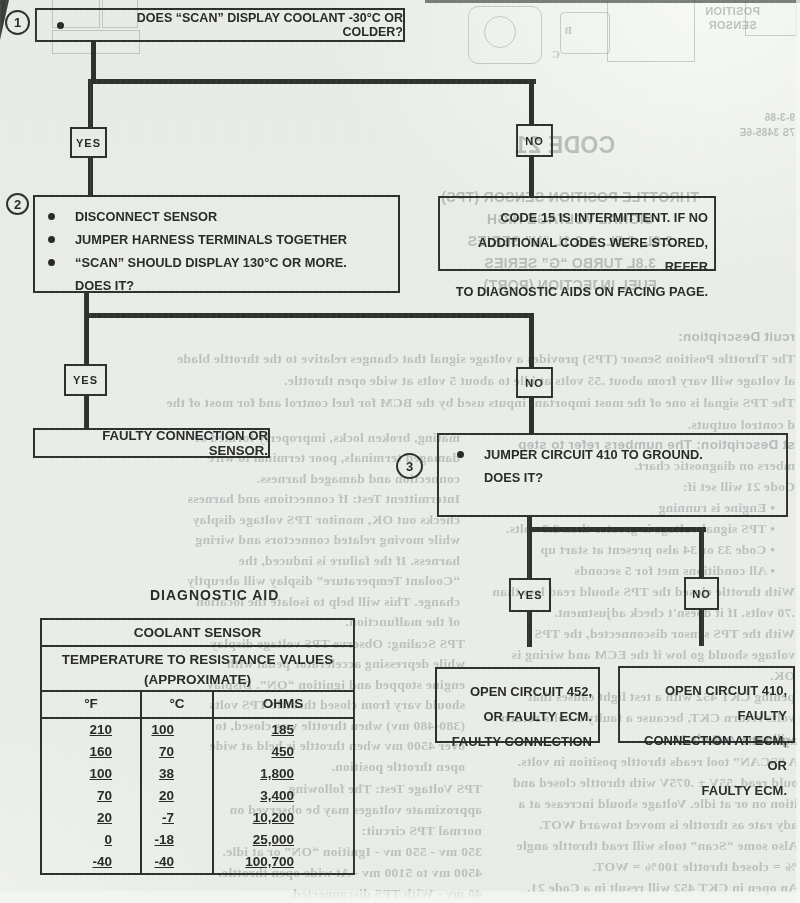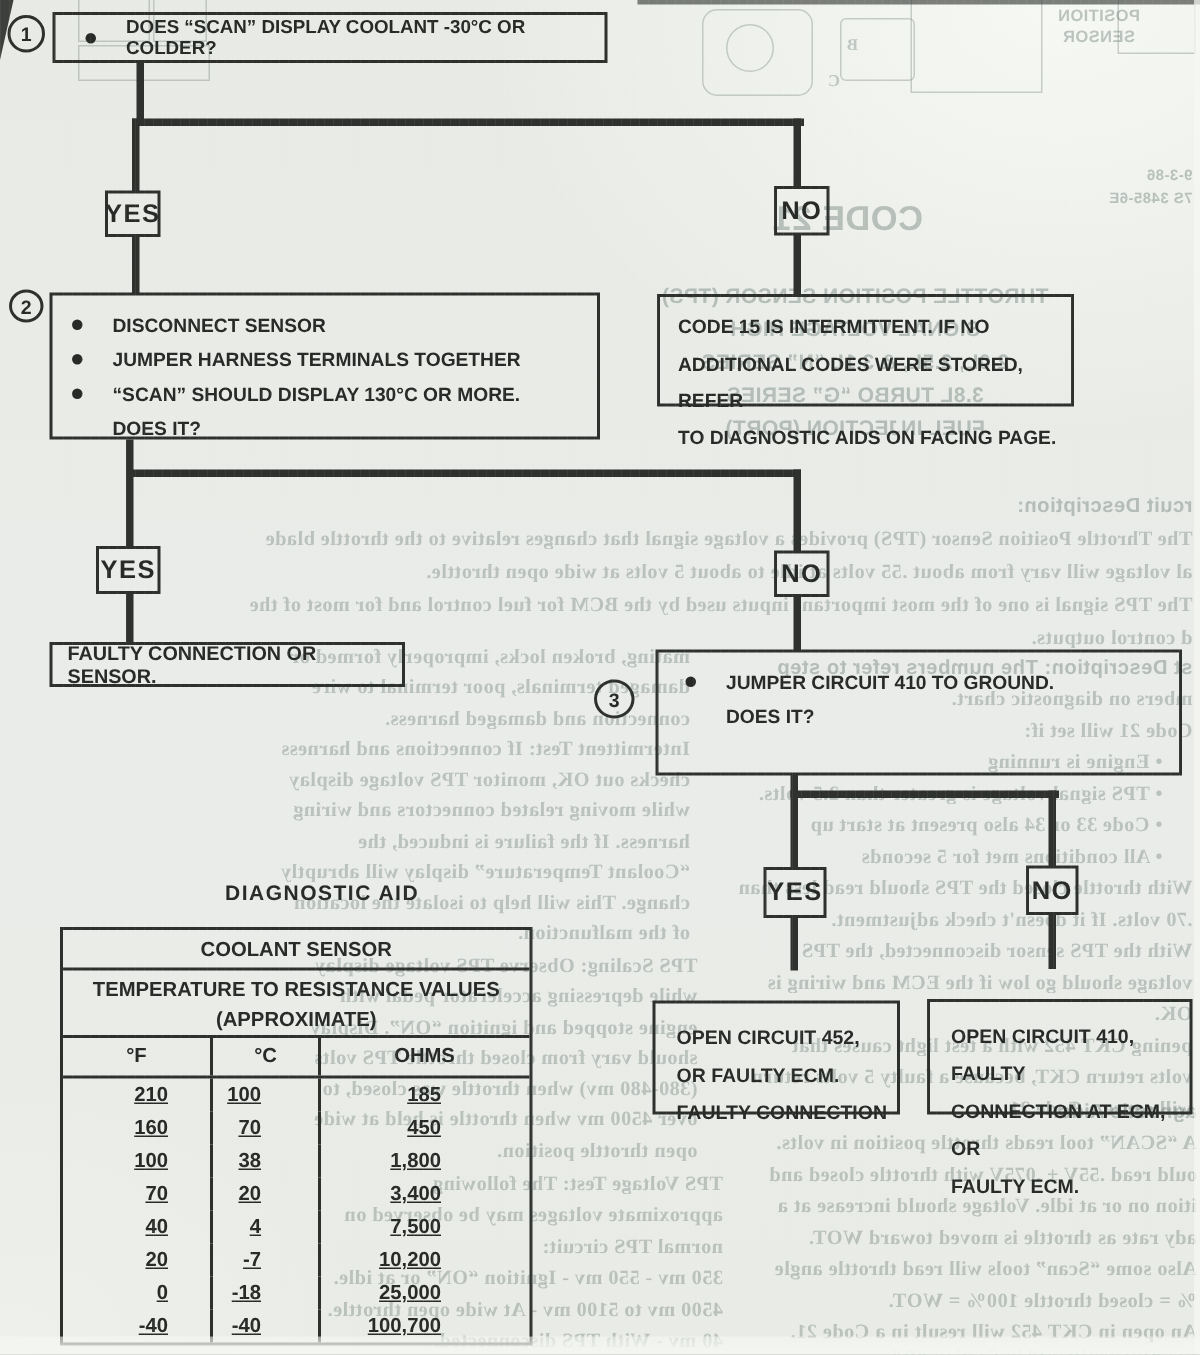--- a/index.html
+++ b/index.html
@@ -22,22 +22,22 @@
   .bshape{position:absolute;border:1.5px solid rgba(131,143,140,.4);}
   
   .artifact{position:absolute;z-index:5;pointer-events:none;}
   .top-scan-line{left:425px;top:0;width:375px;height:2.5px;background:#474c49;opacity:.7;}
   .corner-mark{left:0;top:0;width:0;height:0;border-left:9px solid #1f211f;border-bottom:40px solid transparent;opacity:.85;}
   .bottom-strip{left:0;top:891px;width:800px;height:12px;background:linear-gradient(180deg,rgba(246,248,244,.55),#f4f6f1);}
   .right-strip{left:796px;top:0;width:4px;height:903px;background:rgba(246,248,244,.7);}
   
   .fc{position:absolute;inset:0;z-index:2;color:#2a2c2a;}
   .line{position:absolute;background:#2f312f;}
-  .fc-box{position:absolute;box-sizing:border-box;border:2px solid #2e302e;font-weight:bold;color:#282a28;}
-  .small-box{display:flex;align-items:center;justify-content:center;font-size:17px;letter-spacing:1px;}
+  .fc-box{position:absolute;box-sizing:border-box;border:2px solid #2e302e;font-weight:bold;color:#282a28;text-align:right;}
+  .small-box{display:flex;align-items:center;justify-content:center;font-size:11px;letter-spacing:1px;}
   .circle{position:absolute;box-sizing:border-box;border:2px solid #2e302e;border-radius:50%;
     display:flex;align-items:center;justify-content:center;font-size:13px;font-weight:bold;color:#282a28;}
   .brow{display:flex;align-items:flex-start;}
   .bdot{flex:0 0 auto;width:7px;height:7px;border-radius:50%;background:#282a28;margin:8px 20px 0 0;}
   .brow.tail{margin-left:27px;}
   .q1{padding:0 0 0 20px;display:flex;align-items:center;font-size:12.5px;}
   .q1 .bdot{margin-top:0;}
   .multi{padding:8px 6px 0 13px;font-size:12.8px;line-height:23px;}
   .note{padding:8px 6px 0 12px;font-size:12.8px;line-height:24.5px;}
   .result{padding:10px 6px 0 14px;font-size:13px;line-height:25px;margin-top:21px;}
@@ -277,25 +277,20 @@
           <div class="tcell c0">100</div>
           <div class="tcell c1">38</div>
           <div class="tcell c2">1,800</div>
         </div>
         <div class="trow">
           <div class="tcell c0">70</div>
           <div class="tcell c1">20</div>
           <div class="tcell c2">3,400</div>
         </div>
         <div class="trow">
-          <div class="tcell c0">40</div>
-          <div class="tcell c1">4</div>
-          <div class="tcell c2">7,500</div>
-        </div>
-        <div class="trow">
           <div class="tcell c0">20</div>
           <div class="tcell c1">-7</div>
           <div class="tcell c2">10,200</div>
         </div>
         <div class="trow">
           <div class="tcell c0">0</div>
           <div class="tcell c1">-18</div>
           <div class="tcell c2">25,000</div>
         </div>
         <div class="trow">

